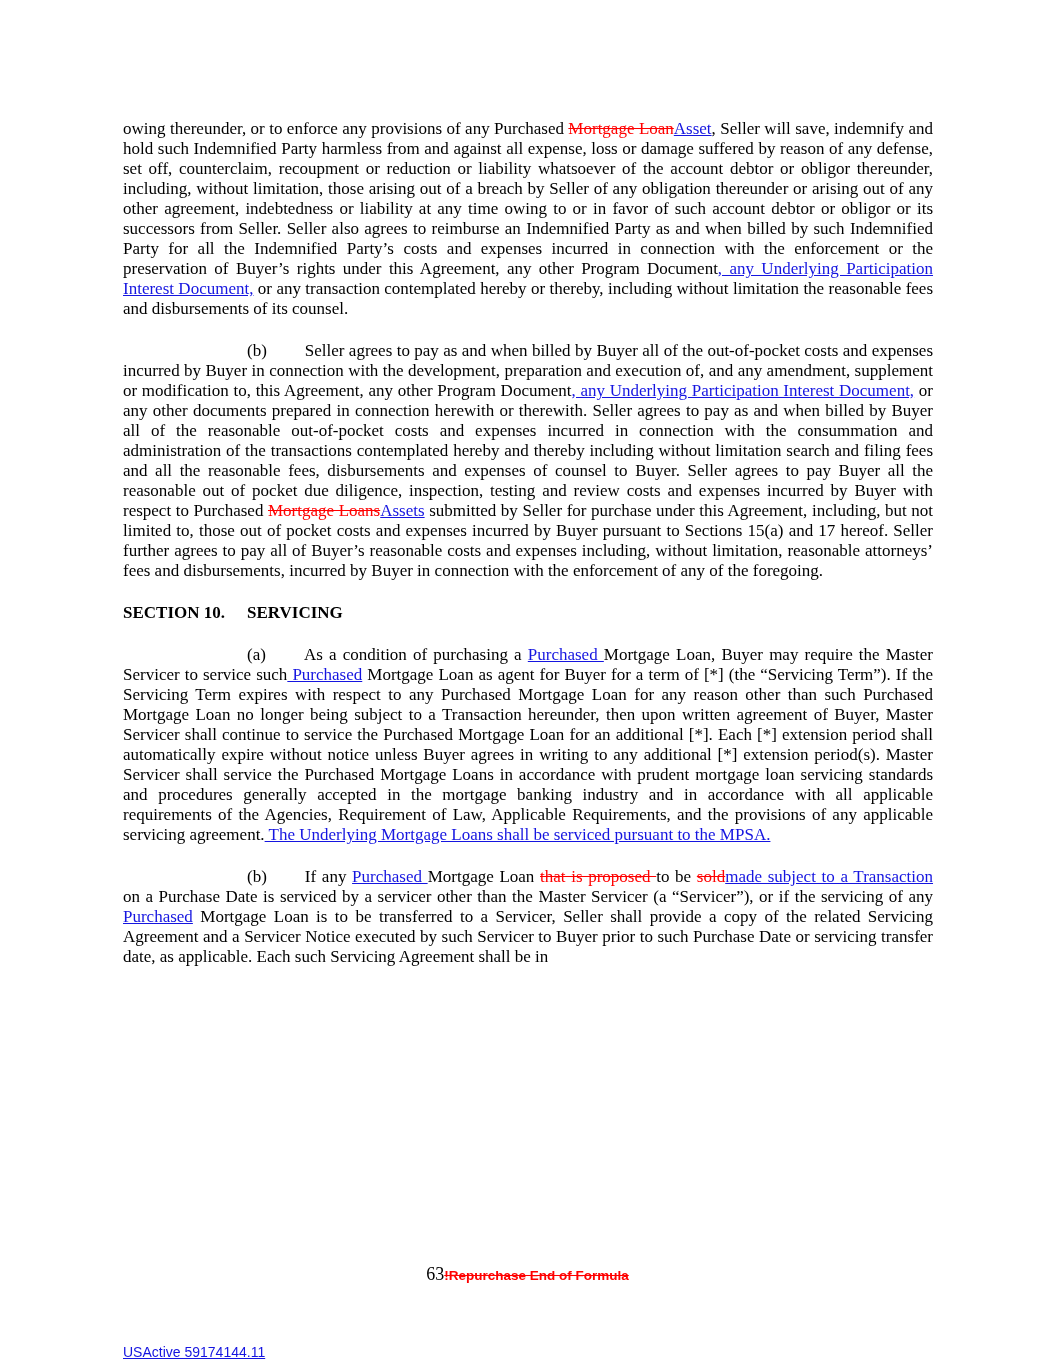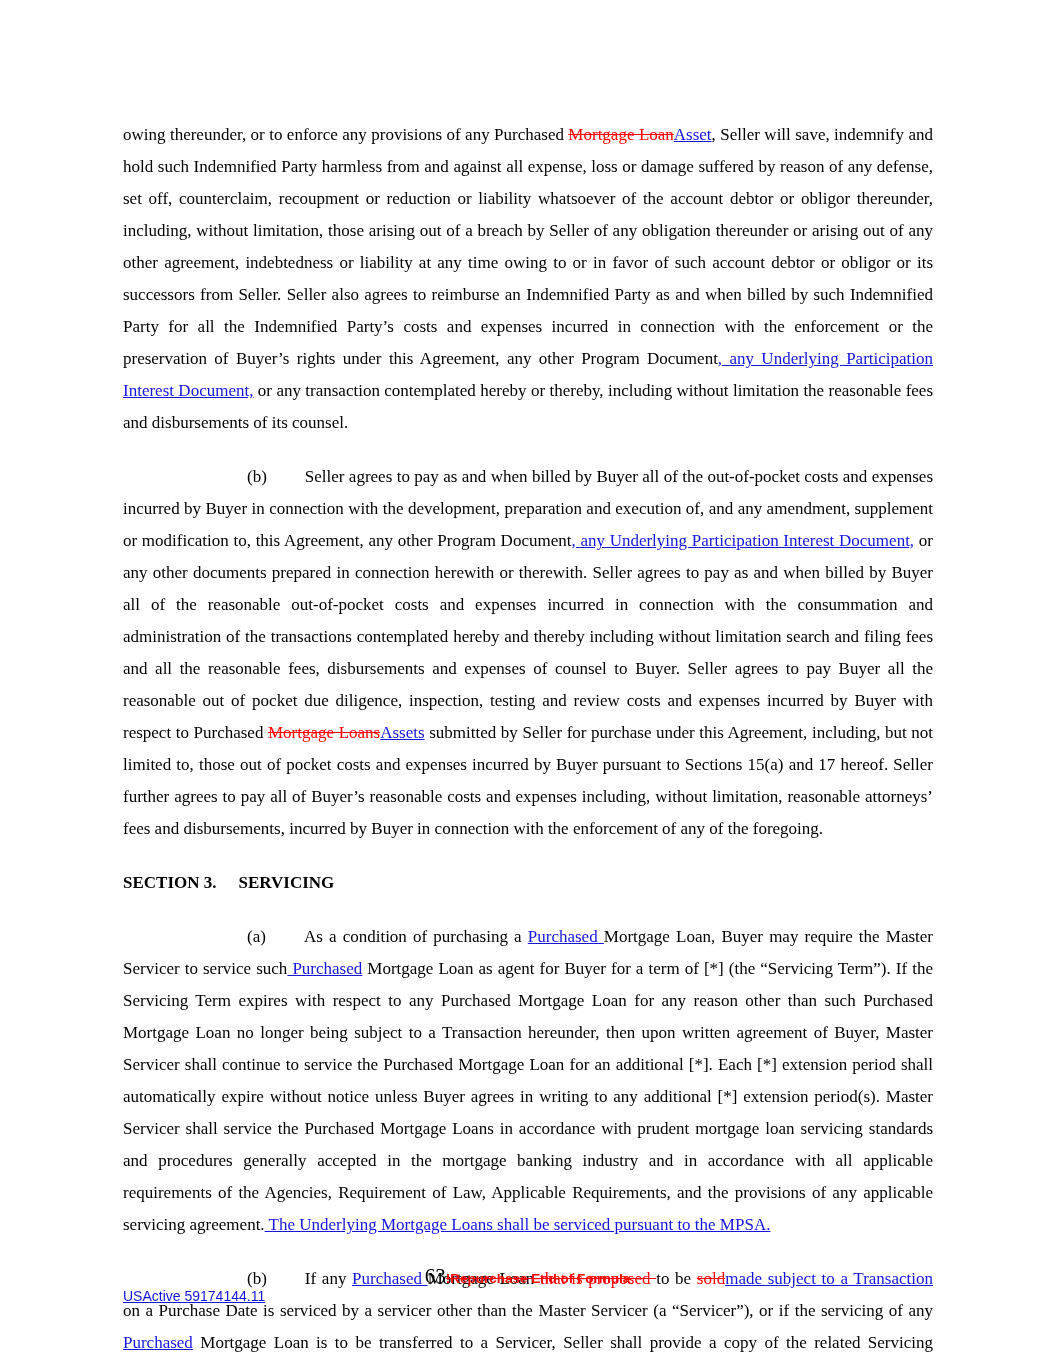--- a/index.html
+++ b/index.html
@@ -21,21 +21,21 @@
     color: var(--txt);
   }
   .doc-body {
     position: absolute;
     left: 123px;
     top: 119px;
     width: 810px;
   }
   .para {
     font-size: 17px;
-    line-height: 32px;
+    line-height: 20px;
     text-align: justify;
     margin-bottom: 22px;
   }
   .para.indent { text-indent: 124px; }
   .para.heading {
     text-align: left;
     font-weight: bold;
     text-indent: 0;
   }
   .run-tab { display: inline-block; width: 38px; }
@@ -46,48 +46,48 @@
   .run-bold { font-weight: bold; }
   .footer-line {
     position: absolute;
     top: 1264px;
     left: 0;
     width: 100%;
     text-align: center;
     white-space: nowrap;
   }
   .page-number {
-    font-size: 21px;
+    font-size: 18px;
     color: var(--txt);
   }
   .formula-error {
     font-family: "Liberation Sans", "DejaVu Sans", sans-serif;
     font-weight: bold;
     font-size: 13.5px;
     color: var(--err);
     text-decoration: line-through;
   }
   .doc-id {
     position: absolute;
     left: 123px;
-    top: 1288px;
+    top: 1344px;
     font-family: "Liberation Sans", "DejaVu Sans", sans-serif;
     font-size: 14px;
     color: var(--link);
     text-decoration: underline;
   }
 </style>
 </head>
 <body>
 
 <div class="page">
   <div class="doc-body">
       <p class="para"><span class="run-n">owing thereunder, or to enforce any provisions of any Purchased </span><span class="run-del">Mortgage Loan</span><span class="run-ins">Asset</span><span class="run-n">, Seller will save, indemnify and hold such Indemnified Party harmless from and against all expense, loss or damage suffered by reason of any defense, set off, counterclaim, recoupment or reduction or liability whatsoever of the account debtor or obligor thereunder, including, without limitation, those arising out of a breach by Seller of any obligation thereunder or arising out of any other agreement, indebtedness or liability at any time owing to or in favor of such account debtor or obligor or its successors from Seller.  Seller also agrees to reimburse an Indemnified Party as and when billed by such Indemnified Party for all the Indemnified Party’s costs and expenses incurred in connection with the enforcement or the preservation of Buyer’s rights under this Agreement, any other Program Document</span><span class="run-ins">, any Underlying Participation Interest Document,</span><span class="run-n"> or any transaction contemplated hereby or thereby, including without limitation the reasonable fees and disbursements of its counsel.</span></p>
       <p class="para indent"><span class="run-n">(b)</span><span class="run-tab"></span><span class="run-n">Seller agrees to pay as and when billed by Buyer all of the out-of-pocket costs and expenses incurred by Buyer in connection with the development, preparation and execution of, and any amendment, supplement or modification to, this Agreement, any other Program Document</span><span class="run-ins">, any Underlying Participation Interest Document,</span><span class="run-n"> or any other documents prepared in connection herewith or therewith.  Seller agrees to pay as and when billed by Buyer all of the reasonable out-of-pocket costs and expenses incurred in connection with the consummation and administration of the transactions contemplated hereby and thereby including without limitation search and filing fees and all the reasonable fees, disbursements and expenses of counsel to Buyer.  Seller agrees to pay Buyer all the reasonable out of pocket due diligence, inspection, testing and review costs and expenses incurred by Buyer with respect to Purchased </span><span class="run-del">Mortgage Loans</span><span class="run-ins">Assets</span><span class="run-n"> submitted by Seller for purchase under this Agreement, including, but not limited to, those out of pocket costs and expenses incurred by Buyer pursuant to Sections 15(a) and 17 hereof.  Seller further agrees to pay all of Buyer’s reasonable costs and expenses including, without limitation, reasonable attorneys’ fees and disbursements, incurred by Buyer in connection with the enforcement of any of the foregoing.</span></p>
-      <p class="para heading"><span class="run-bold">SECTION 3.</span><span class="run-tab"></span><span class="run-bold">SERVICING</span></p>
+      <p class="para heading"><span class="run-bold">SECTION 10.</span><span class="run-tab"></span><span class="run-bold">SERVICING</span></p>
       <p class="para indent"><span class="run-n">(a)</span><span class="run-tab"></span><span class="run-n">As a condition of purchasing a </span><span class="run-ins">Purchased </span><span class="run-n">Mortgage Loan, Buyer may require the Master Servicer to service such</span><span class="run-ins"> Purchased</span><span class="run-n"> Mortgage Loan as agent for Buyer for a term of [*] (the “</span><span class="run-term">Servicing Term</span><span class="run-n">”).  If the Servicing Term expires with respect to any Purchased Mortgage Loan for any reason other than such Purchased Mortgage Loan no longer being subject to a Transaction hereunder, then upon written agreement of Buyer, Master Servicer shall continue to service the Purchased Mortgage Loan for an additional [*].  Each [*] extension period shall automatically expire without notice unless Buyer agrees in writing to any additional [*] extension period(s).  Master Servicer shall service the Purchased Mortgage Loans in accordance with prudent mortgage loan servicing standards and procedures generally accepted in the mortgage banking industry and in accordance with all applicable requirements of the Agencies, Requirement of Law, Applicable Requirements, and the provisions of any applicable servicing agreement.</span><span class="run-ins"> The Underlying Mortgage Loans shall be serviced pursuant to the MPSA.</span></p>
       <p class="para indent"><span class="run-n">(b)</span><span class="run-tab"></span><span class="run-n">If any </span><span class="run-ins">Purchased </span><span class="run-n">Mortgage Loan </span><span class="run-del">that is proposed </span><span class="run-n">to be </span><span class="run-del">sold</span><span class="run-ins">made subject to a Transaction</span><span class="run-n"> on a Purchase Date is serviced by a servicer other than the Master Servicer (a “</span><span class="run-term">Servicer</span><span class="run-n">”), or if the servicing of any</span><span class="run-ins"> Purchased</span><span class="run-n"> Mortgage Loan is to be transferred to a Servicer, Seller shall provide a copy of the related Servicing Agreement and a Servicer Notice executed by such Servicer to Buyer prior to such Purchase Date or servicing transfer date, as applicable.  Each such Servicing Agreement shall be in</span></p>
     </div>
 
   <div class="footer-line"><span class="page-number">63</span><span class="formula-error">!Repurchase End of Formula</span></div>
 
   <div class="doc-id">USActive 59174144.11</div>
 </div>
 
 </body></html>

